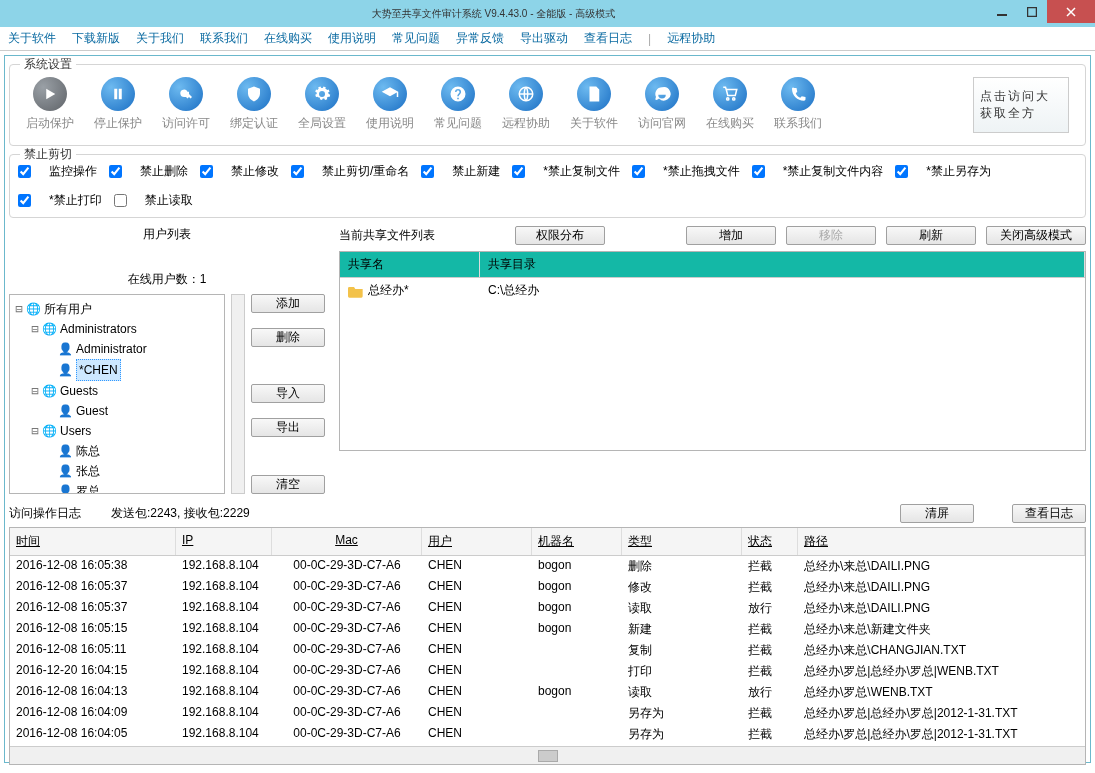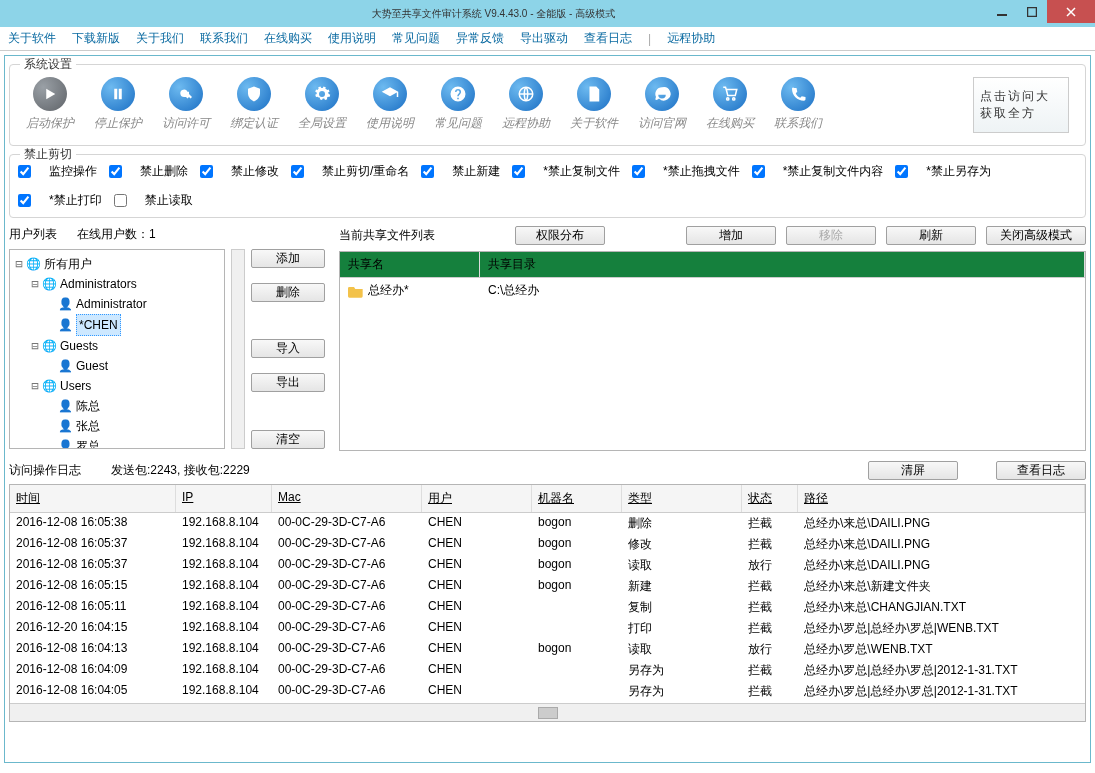--- a/index.html
+++ b/index.html
@@ -15,75 +15,75 @@
 .menubar { height: 24px; background: #fff; border-bottom: 1px solid #ccc; display: flex; align-items: center; padding: 0 8px; gap: 16px; color: #0a6aa1; }
 .menubar span { cursor: pointer; }
 .menubar .sep { color: #aaa; }
 
 .content { border: 1px solid #6bb8cc; margin: 4px; padding: 4px; height: 708px; position: relative; }
 
 .group { border: 1px solid #d5d5d5; border-radius: 4px; margin: 4px 0 8px 0; padding: 8px; position: relative; }
 .group-title { position: absolute; top: -9px; left: 10px; background: #fff; padding: 0 4px; color: #333; }
 
 .toolbar { display: flex; gap: 20px; align-items: flex-start; padding: 4px 8px; }
-.tbtn { display: flex; flex-direction: column; align-items: center; gap: 4px; cursor: pointer; font-style: italic; }
+.tbtn { display: flex; flex-direction: column; align-items: center; gap: 4px; cursor: pointer; }
 .tbtn .ticon { width: 34px; height: 34px; border-radius: 50%; background: radial-gradient(circle at 30% 30%, #6dbaf0, #1b6fc4); display: flex; align-items: center; justify-content: center; color: #fff; }
 .tbtn .ticon svg { width: 18px; height: 18px; fill: #fff; }
 .tbtn .tlabel { color: #888; font-size: 12px; }
 .tbtn.active .ticon { background: radial-gradient(circle at 30% 30%, #9aa0a6, #5f6368); }
 .tbanner { margin-left: auto; width: 96px; height: 56px; border: 1px solid #ccc; font-family: "KaiTi", serif; font-size: 14px; letter-spacing: 2px; display: flex; flex-direction: column; justify-content: center; align-items: flex-start; padding-left: 6px; color: #333; background: linear-gradient(#fff,#eef3f5); }
 
 .perm-row { display: flex; flex-wrap: wrap; gap: 12px; align-items: center; }
 .perm-row label { display: flex; align-items: center; gap: 18px; cursor: pointer; }
 
 .midrow { display: flex; gap: 14px; margin-top: 4px; }
 .left-col { width: 316px; }
-.userlist-head { display: flex; align-items: center; gap: 20px; margin-bottom: 6px; }
+.userlist-head { display: flex; align-items: center; gap: 28px; margin-bottom: 6px; flex-direction: column; }
 .userlist-body { display: flex; gap: 6px; }
 .tree-wrap { border: 1px solid #b5b5b5; width: 216px; height: 200px; overflow: auto; background: #fff; padding: 4px; }
 .tree-scroll { width: 14px; background: #f0f0f0; border: 1px solid #ccc; }
 .tree ul { list-style: none; padding-left: 16px; }
 .tree > ul { padding-left: 0; }
 .tree li { line-height: 20px; white-space: nowrap; }
 .tnode { display: flex; align-items: center; gap: 3px; }
 .tw { width: 10px; text-align: center; color: #777; cursor: pointer; font-family: monospace; }
 .ticon-s { width: 14px; height: 14px; display: inline-flex; align-items: center; justify-content: center; }
 .selected { background: #cde8ff; border: 1px dotted #3399ff; padding: 0 2px; }
 
 .side-btns { display: flex; flex-direction: column; gap: 8px; justify-content: space-between; }
 .btn { background: linear-gradient(#f8f8f8,#e5e5e5); border: 1px solid #a0a0a0; border-radius: 2px; padding: 0 0; width: 74px; text-align: center; cursor: pointer; }
-.btn.wide { width: 90px; }
+.btn.wide { width: 74px; }
 .btn:disabled, .btn.disabled { color: #aaa; }
 
 .right-col { flex: 1; }
 .share-head { display: flex; align-items: center; gap: 10px; margin-bottom: 6px; }
 .share-head .btn { width: 90px; }
 .share-head .spacer { flex: 1; }
 .share-table { border: 1px solid #b5b5b5; height: 200px; background: #fff; }
-.share-table .hdr { display: flex; border-bottom: 1px solid #ccc; background: #15803d; justify-content: flex-end; }
+.share-table .hdr { display: flex; border-bottom: 1px solid #ccc; background: #14b8a6; justify-content: flex-end; }
 .share-table .hdr div { padding: 4px 8px; border-right: 1px solid #ddd; }
 .share-table .row { display: flex; padding: 2px 0; }
 .share-table .row div { padding: 2px 8px; }
 .folder-icon { width: 16px; height: 14px; display: inline-block; margin-right: 4px; vertical-align: middle; }
 
 .loghead { display: flex; align-items: center; gap: 30px; margin-top: 10px; }
 .loghead .spacer { flex: 1; }
 
 .logtable { border: 1px solid #b5b5b5; margin-top: 4px; height: 238px; overflow: hidden; display: flex; flex-direction: column; }
 .logtable .hdr, .logtable .row { display: flex; }
 .logtable .hdr { background: #f5f5f5; border-bottom: 1px solid #ccc; text-decoration: underline; }
 .logtable .hdr > div { padding: 5px 6px; border-right: 1px solid #ddd; }
 .logtable .rows { overflow-y: auto; flex: 1; }
 .logtable .row > div { padding: 2px 6px; white-space: nowrap; overflow: hidden; }
 .logtable .hscroll { height: 18px; background: #f0f0f0; border-top: 1px solid #ccc; display: flex; align-items: center; justify-content: center; }
 .logtable .hscroll .thumb { width: 20px; height: 12px; background: #ccc; border: 1px solid #aaa; }
 
 .c-time { width: 166px; }
 .c-ip { width: 96px; }
-.c-mac { width: 150px; }
+.c-mac { width: 150px; text-align: center; }
 .c-user { width: 110px; }
 .c-host { width: 90px; }
 .c-type { width: 120px; }
 .c-stat { width: 56px; }
 .c-path { flex: 1; }
 
 .globe { font-size: 12px; }
 </style>
 </head>
 <body>

